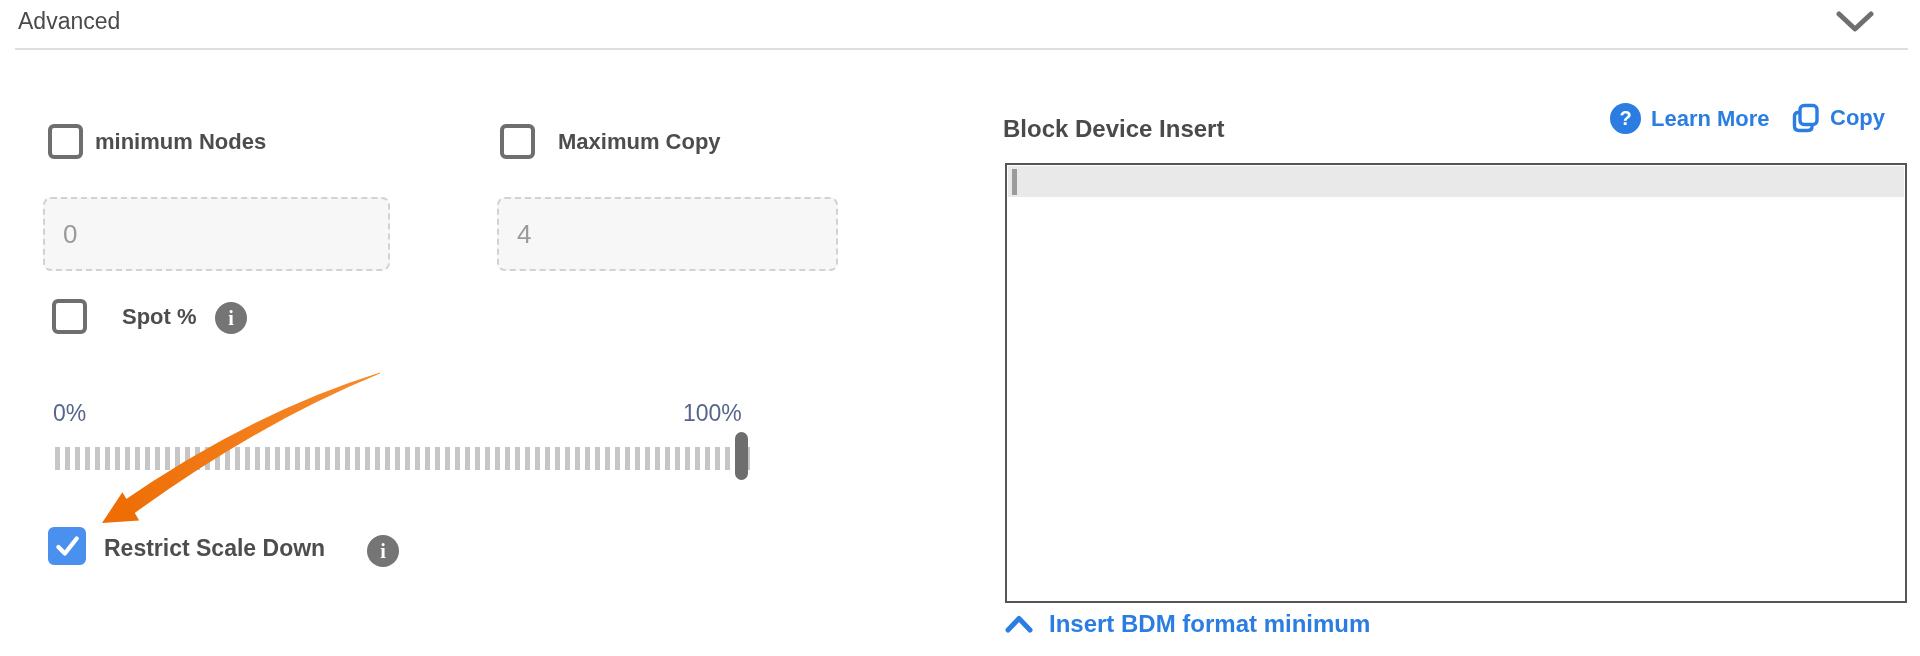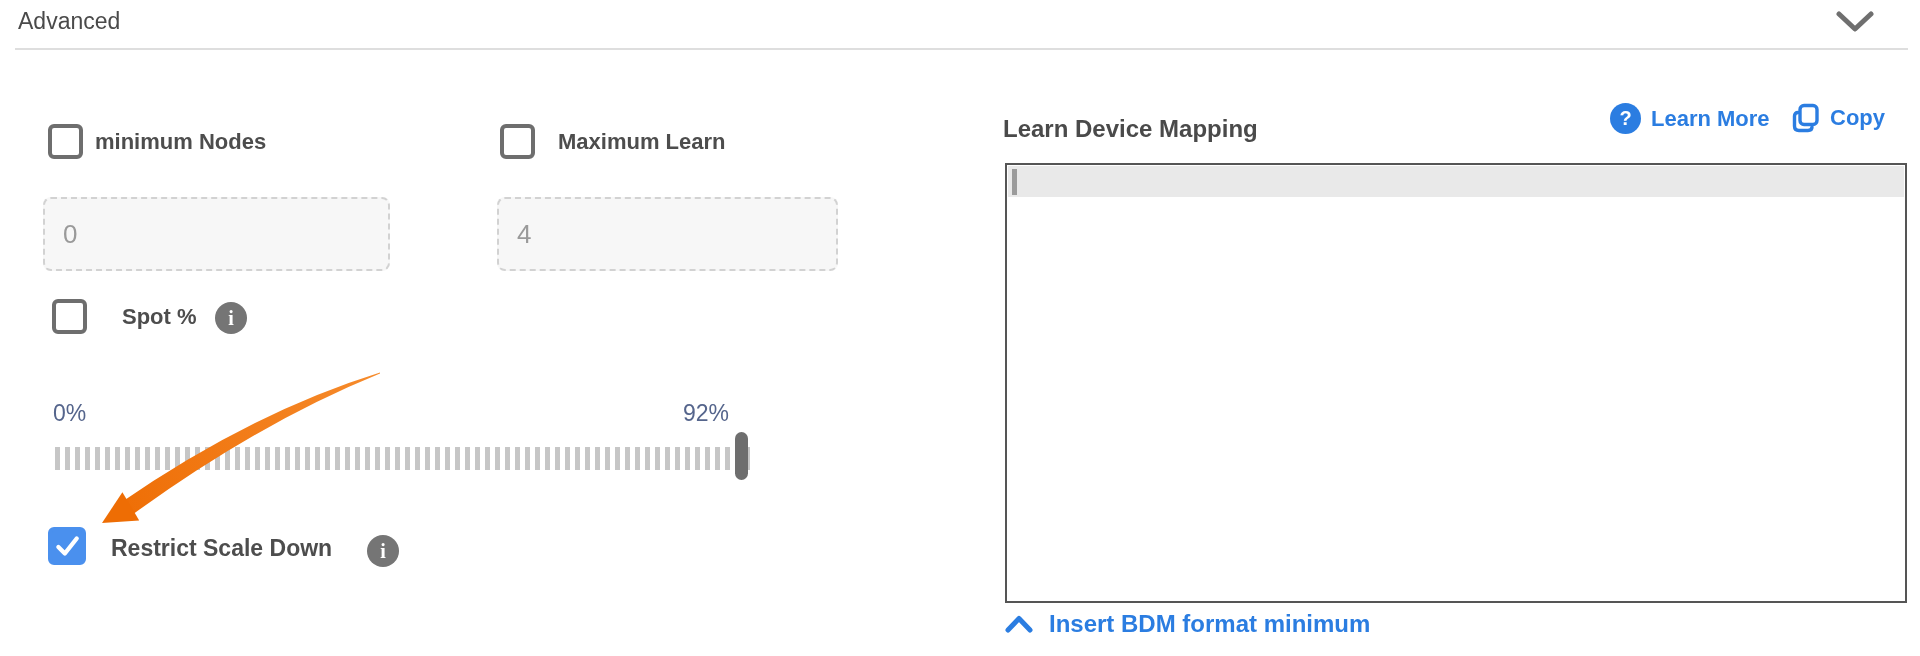--- a/index.html
+++ b/index.html
@@ -54,54 +54,54 @@
 
   <span class="cb" style="left:48px; top:124px;">
     
   </span>
   <label class="cb-label" style="left:95px; top:129px;">minimum Nodes</label>
   <input class="dash-input" style="left: 43px; top: 197px; width: 347px; height: 74px;" readonly="" value="0">
 
   <span class="cb" style="left:500px; top:124px;">
     
   </span>
-  <label class="cb-label" style="left:558px; top:129px;">Maximum Learn</label>
+  <label class="cb-label" style="left:558px; top:129px;">Maximum Copy</label>
   <input class="dash-input" style="left: 497px; top: 197px; width: 341px; height: 74px;" readonly="" value="4">
 
   <span class="cb" style="left:52px; top:299px;">
     
   </span>
   <label class="cb-label" style="left:110px; top:304px;margin-left:12px;">Spot %</label>
   <span class="info" style="left:215px; top:302px;">i</span>
 
   <div class="pct-label" style="left:53px; top:400px;">0%</div>
-  <div class="pct-label" style="left:683px; top:400px;">92%</div>
+  <div class="pct-label" style="left:683px; top:400px;">100%</div>
   <div class="slider-track"></div>
   <div class="slider-handle"></div>
 
   <span class="cb checked" style="left:48px; top:527px; width:38px; height:38px;">
     <svg width="28" height="28" viewBox="0 0 26 26">
       <polyline points="5,14 11,20 22,6" fill="none" stroke="#ffffff" stroke-width="4" stroke-linecap="round" stroke-linejoin="round"></polyline>
     </svg>
   </span>
-  <label class="cb-label" style="left:104px; top:535px; font-size:23px;margin-left:7px;">Restrict Scale Down</label>
+  <label class="cb-label" style="left:104px; top:535px; font-size:23px;">Restrict Scale Down</label>
   <span class="info" style="left:367px; top:535px;">i</span>
 
   <svg class="annotation" width="420" height="560" viewBox="0 0 420 560">
     <defs>
       <linearGradient id="arrowGrad" x1="380" y1="373" x2="110" y2="515" gradientUnits="userSpaceOnUse">
         <stop offset="0" stop-color="#f68b2c"></stop>
           <stop offset="1" stop-color="#ee6d04"></stop>
       </linearGradient>
     </defs>
     <path d="M 380 372.5 Q 250 413 118 504.5 L 128.5 517.5 Q 256 424 380 373.5 Z" fill="url(#arrowGrad)"></path>
     <path d="M 102 523 L 122.4 492.2 L 139.2 520.4 Z" fill="#ee6d04"></path>
   </svg>
 
-  <div class="bdm-title">Learn Device Mapping</div>
+  <div class="bdm-title">Block Device Insert</div>
 
   <div class="link" style="left:1610px; top:103px;">
     <span class="help-badge">?</span>
     <span>Learn More</span>
   </div>
 
   <div class="link" style="left:1792px; top:103px;">
     <svg width="28" height="30" viewBox="0 0 28 30">
       <rect x="8" y="2.5" width="17" height="19" rx="4" fill="none" stroke="#2b7de1" stroke-width="3.4"></rect>
       <path d="M 20 24 Q 20 27.5 16 27.5 L 7 27.5 Q 2.5 27.5 2.5 23 L 2.5 13 Q 2.5 9.5 6 9.5" fill="none" stroke="#2b7de1" stroke-width="3.4" stroke-linecap="round"></path>

